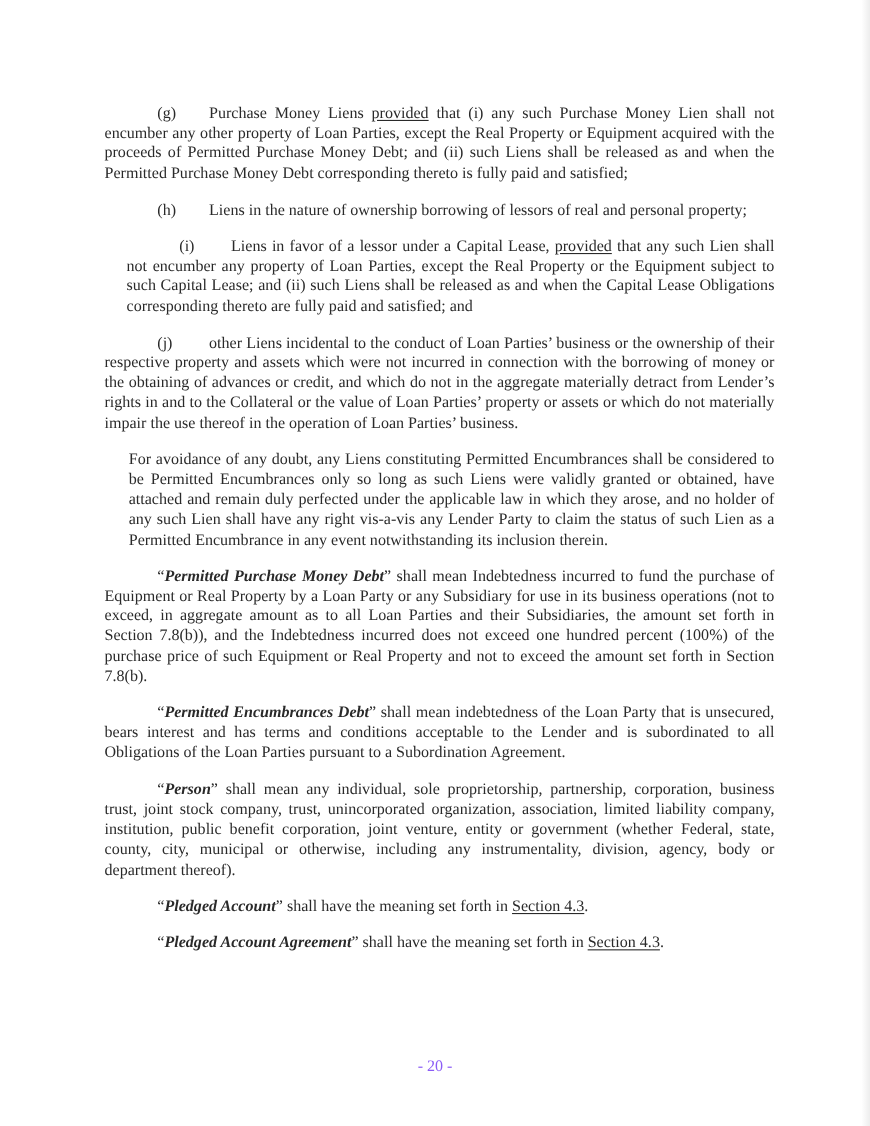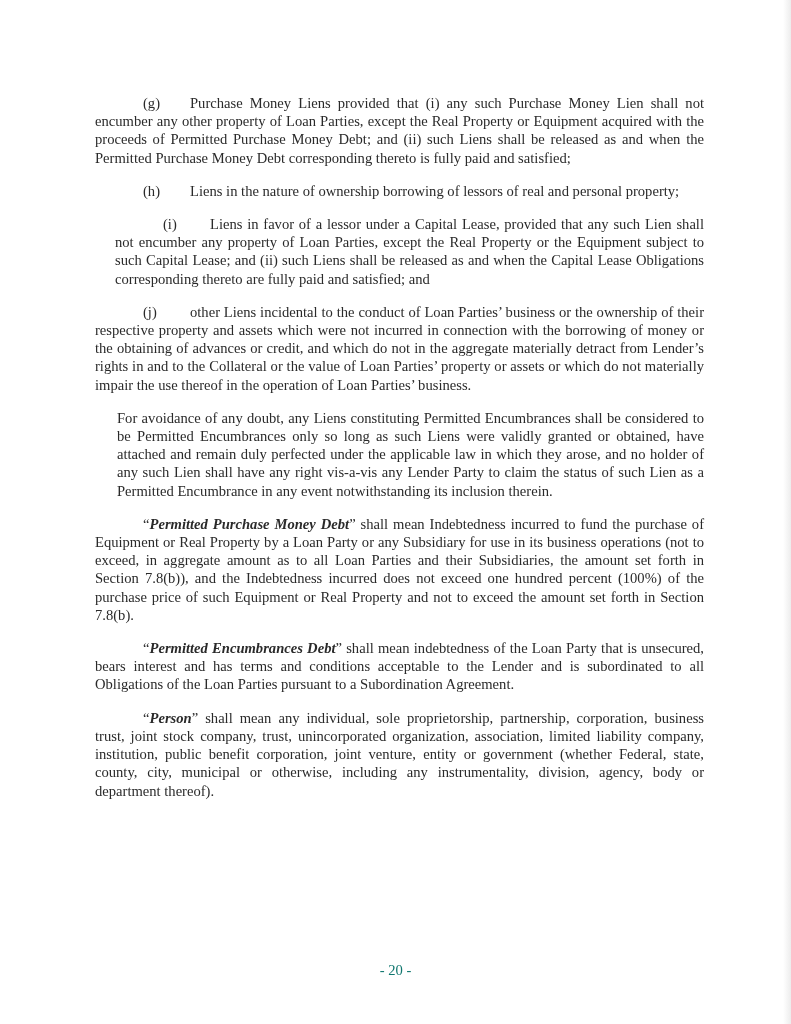--- a/index.html
+++ b/index.html
@@ -48,36 +48,37 @@
       text-indent: 0;
     }
     .def {
       text-indent: 48px;
     }
     .term {
       font-weight: bold;
       font-style: italic;
     }
     .u {
+      text-decoration: underline;
       text-underline-offset: 2px;
     }
     .gap-g  { margin-bottom: 15px; }
     .gap-h  { margin-bottom: 15px; }
     .gap-i  { margin-bottom: 15px; margin-left: 20px; }
     .gap-j  { margin-bottom: 15px; }
     .gap-p  { margin-bottom: 15px; margin-left: 22px; }
     .gap-d  { margin-bottom: 15px; }
     .footer {
       position: absolute;
       left: 0;
       width: 791px;
       top: 962px;
       text-align: center;
       font-size: 14.6px;
-      color: #0f766e;
+      color: #8b5cf6;
     }
   </style>
 </head>
 <body>
 
 <div class="page">
   <div class="edge-shade"></div>
 
   <div class="content">
 
@@ -90,19 +91,21 @@
     <p class="item gap-j"><span class="label">(j)</span><span>other Liens incidental to the conduct of Loan Parties’ business or the ownership of their respective property and assets which were not incurred in connection with the borrowing of money or the obtaining of advances or credit, and which do not in the aggregate materially detract from Lender’s rights in and to the Collateral or the value of Loan Parties’ property or assets or which do not materially impair the use thereof in the operation of Loan Parties’ business.</span></p>
 
     <p class="gap-p">For avoidance of any doubt, any Liens constituting Permitted Encumbrances shall be considered to be Permitted Encumbrances only so long as such Liens were validly granted or obtained, have attached and remain duly perfected under the applicable law in which they arose, and no holder of any such Lien shall have any right vis-a-vis any Lender Party to claim the status of such Lien as a Permitted Encumbrance in any event notwithstanding its inclusion therein.</p>
 
     <p class="def gap-d"><span>“</span><span class="term">Permitted Purchase Money Debt</span><span>”</span><span> shall mean Indebtedness incurred to fund the purchase of Equipment or Real Property by a Loan Party or any Subsidiary for use in its business operations (not to exceed, in aggregate amount as to all Loan Parties and their Subsidiaries, the amount set forth in Section 7.8(b)), and the Indebtedness incurred does not exceed one hundred percent (100%) of the purchase price of such Equipment or Real Property and not to exceed the amount set forth in Section 7.8(b).</span></p>
 
     <p class="def gap-d"><span>“</span><span class="term">Permitted Encumbrances Debt</span><span>”</span><span> shall mean indebtedness of the Loan Party that is unsecured, bears interest and has terms and conditions acceptable to the Lender and is subordinated to all Obligations of the Loan Parties pursuant to a Subordination Agreement.</span></p>
 
     <p class="def gap-d"><span>“</span><span class="term">Person</span><span>”</span><span> shall mean any individual, sole proprietorship, partnership, corporation, business trust, joint stock company, trust, unincorporated organization, association, limited liability company, institution, public benefit corporation, joint venture, entity or government (whether Federal, state, county, city, municipal or otherwise, including any instrumentality, division, agency, body or department thereof).</span></p>
 
+    <p class="def gap-d"><span>“</span><span class="term">Pledged Account</span><span>”</span><span> shall have the meaning set forth in </span><span class="u">Section 4.3</span><span>.</span></p>
 
+    <p class="def gap-d"><span>“</span><span class="term">Pledged Account Agreement</span><span>”</span><span> shall have the meaning set forth in </span><span class="u">Section 4.3</span><span>.</span></p>
 
 
   </div>
 
   <div class="footer">- 20 -</div>
 </div>
 
 </body></html>

